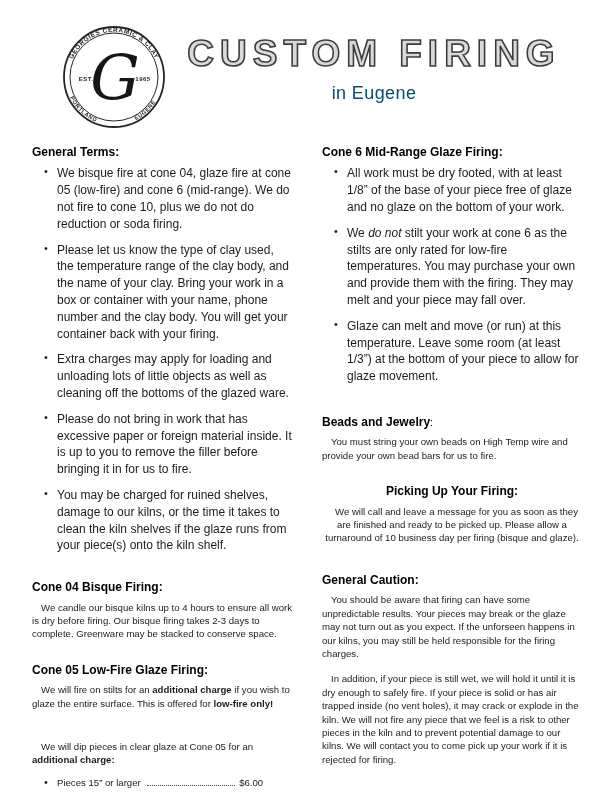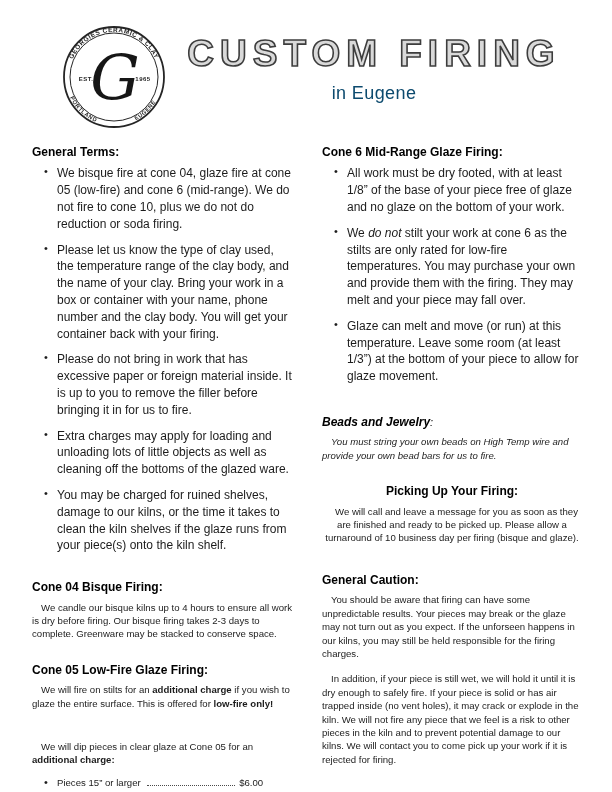--- a/index.html
+++ b/index.html
@@ -83,22 +83,22 @@
 
   <div class="columns">
 
     <div class="col">
 
       <div class="section">
         <h2 class="heading">General Terms:</h2>
         <ul class="bullets">
           <li>We bisque fire at cone 04, glaze fire at cone 05 (low-fire) and cone 6 (mid-range). We do not fire to cone 10, plus we do not do reduction or soda firing.</li>
           <li>Please let us know the type of clay used, the temperature range of the clay body, and the name of your clay. Bring your work in a box or container with your name, phone number and the clay body. You will get your container back with your firing.</li>
+          <li>Extra charges may apply for loading and unloading lots of little objects as well as cleaning off the bottoms of the glazed ware.</li>
           <li>Please do not bring in work that has excessive paper or foreign material inside. It is up to you to remove the filler before bringing it in for us to fire.</li>
-          <li>Extra charges may apply for loading and unloading lots of little objects as well as cleaning off the bottoms of the glazed ware.</li>
           <li>You may be charged for ruined shelves, damage to our kilns, or the time it takes to clean the kiln shelves if the glaze runs from your piece(s) onto the kiln shelf.</li>
         </ul>
       </div>
 
       <div class="section tight" style="margin-top:26px;">
         <h2 class="heading">Cone 04 Bisque Firing:</h2>
         <p class="body-p">We candle our bisque kilns up to 4 hours to ensure all work is dry before firing. Our bisque firing takes 2-3 days to complete. Greenware may be stacked to conserve space.</p>
       </div>
 
       <div class="section" style="margin-top:22px;">
@@ -135,21 +135,21 @@
 
       <div class="section">
         <h2 class="heading">Cone 6 Mid-Range Glaze Firing:</h2>
         <ul class="bullets">
           <li>All work must be dry footed, with at least 1/8” of the base of your piece free of glaze and no glaze on the bottom of your work.</li>
           <li><span>We </span><span class="i">do not</span><span> stilt your work at cone 6 as the stilts are only rated for low-fire temperatures. You may purchase your own and provide them with the firing. They may melt and your piece may fall over.</span></li>
           <li>Glaze can melt and move (or run) at this temperature. Leave some room (at least 1/3”) at the bottom of your piece to allow for glaze movement.</li>
         </ul>
       </div>
 
-      <div class="section" style="margin-top:30px;font-style:italic;">
+      <div class="section" style="margin-top:30px;">
         <h2 class="heading"><span>Beads and Jewelry</span><span class="colon-light">:</span></h2>
         <p class="body-p">You must string your own beads on High Temp wire and provide your own bead bars for us to fire.</p>
       </div>
 
       <div class="section" style="margin-top:22px;text-align:center;">
         <h2 class="heading">Picking Up Your Firing:</h2>
         <p class="body-p">We will call and leave a message for you as soon as they are finished and ready to be picked up. Please allow a turnaround of 10 business day per firing (bisque and glaze).</p>
       </div>
 
       <div class="section" style="margin-top:28px;">

